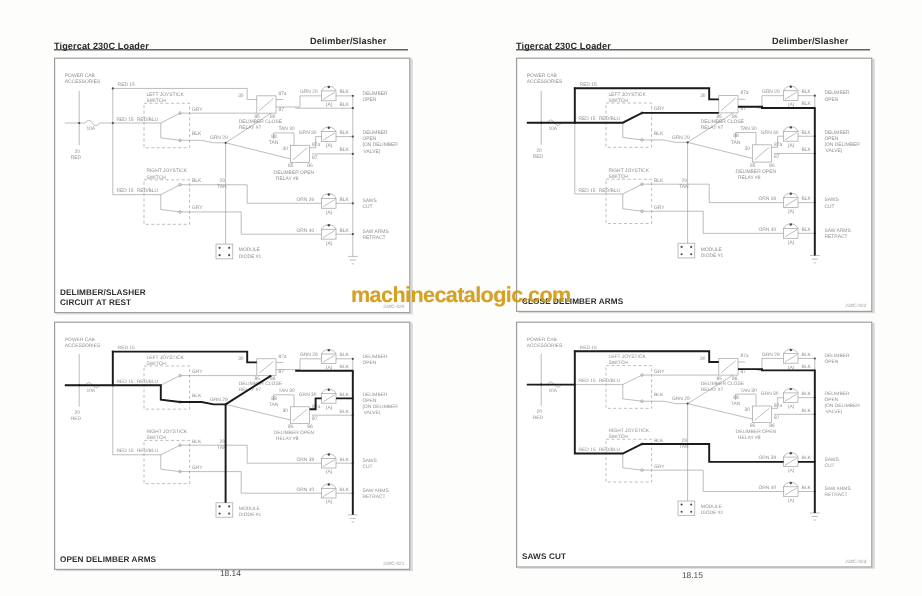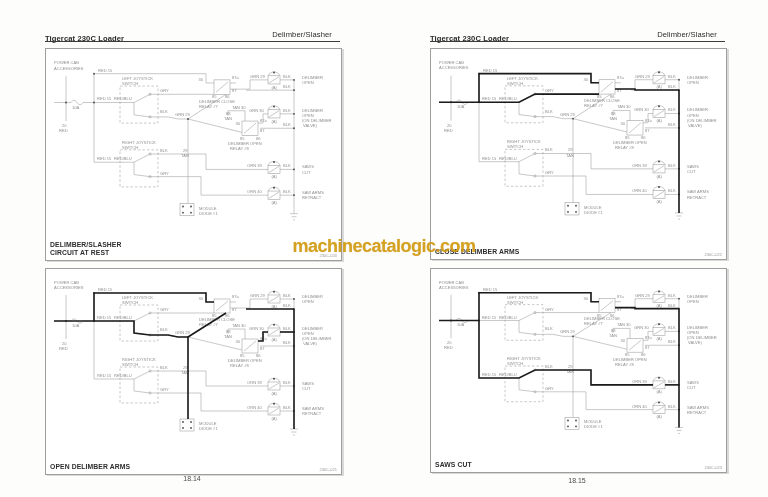--- a/index.html
+++ b/index.html
@@ -5,21 +5,21 @@
   html,body{margin:0;padding:0;}
   body{
     width:768px;height:497px;position:relative;overflow:hidden;
     background:#fdfdfc;
     font-family:"Liberation Sans",sans-serif;
     -webkit-font-smoothing:antialiased;
   }
   .page{position:absolute;top:0;height:497px;}
   .page-header{position:absolute;height:16px;}
   .hdr-left{position:absolute;left:0;top:4px;font-size:7.6px;font-weight:bold;color:#2a2a2a;letter-spacing:.1px;text-align:right;}
-  .hdr-right{position:absolute;right:8px;top:0;font-size:7.6px;font-weight:normal;color:#2a2a2a;letter-spacing:.1px;padding-left:48px;}
+  .hdr-right{position:absolute;right:18px;top:0;font-size:7.6px;font-weight:bold;color:#2a2a2a;letter-spacing:.1px;padding-left:48px;}
   .hdr-rule{position:absolute;height:0;border-bottom:1.4px solid #3c3c3c;}
   .figure-box{
     position:absolute;background:#ffffff;border:1px solid #9e9e9e;
     box-shadow:2px 1px 0 rgba(0,0,0,0.14);
   }
   .figure-box svg{position:absolute;left:0;top:0;width:100%;height:100%;display:block;}
   .fig-caption{
     position:absolute;left:4px;bottom:3px;font-size:6.8px;font-weight:bold;color:#2d2d2d;
     line-height:1.2;white-space:pre-line;letter-spacing:.1px;
   }

